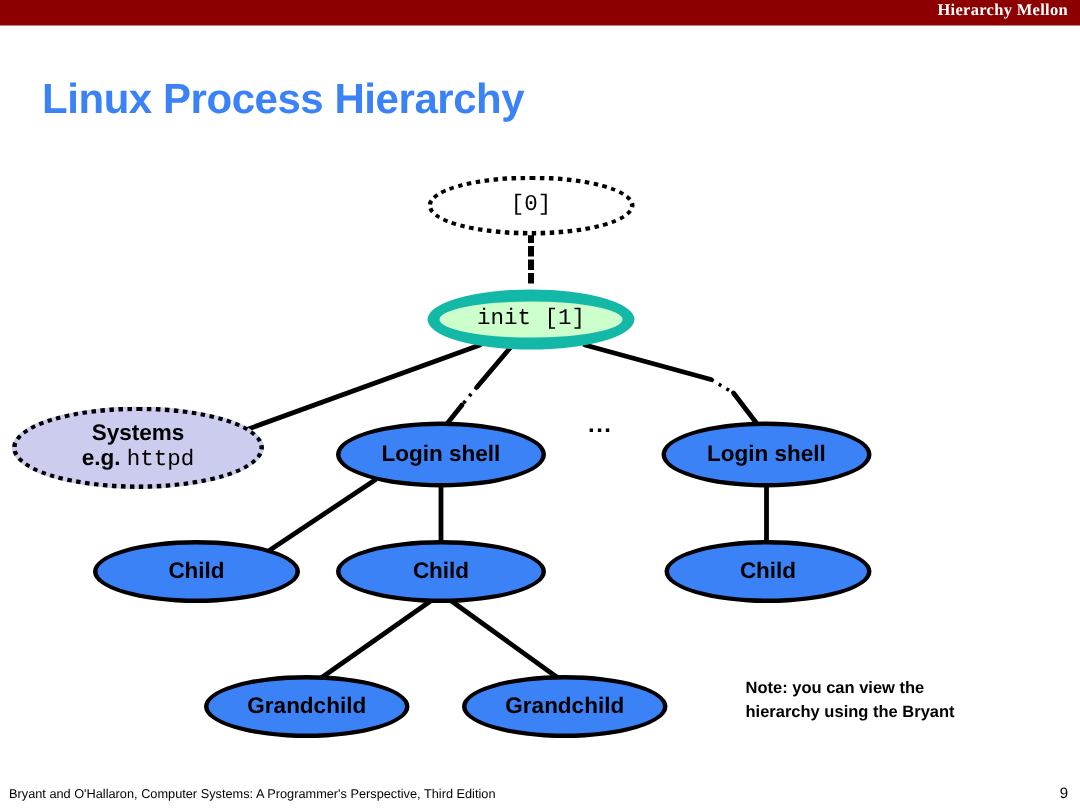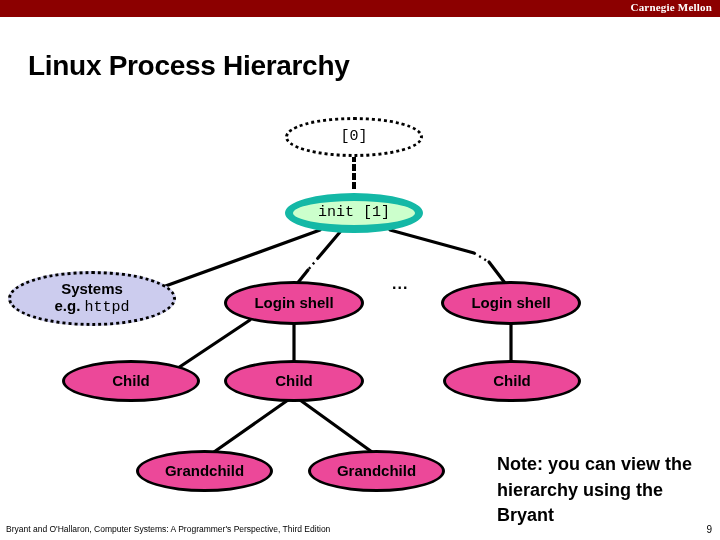--- a/index.html
+++ b/index.html
@@ -36,21 +36,21 @@
     white-space: nowrap;
   }
 
   
   .slide-title {
     position: absolute;
     left: 28px;
     top: 50px;
     font-size: 28px;
     font-weight: bold;
-    color: #000000;
+    color: #3b82f6;
     letter-spacing: -0.3px;
     white-space: nowrap;
   }
 
   
   .diagram {
     position: absolute;
     left: 0;
     top: 0;
     width: 720px;
@@ -93,21 +93,21 @@
   .node-daemon {
     border: 3px dotted #000000;
     border-radius: 50%;
     background: #ccccee;
     font-size: 15px;
     font-weight: bold;
   }
   .node-shell {
     border: 3px solid #000000;
     border-radius: 50%;
-    background: #ec4899;
+    background: #3b82f6;
     font-size: 15px;
     font-weight: bold;
   }
   .mono {
     font-family: "Liberation Mono", monospace;
     font-weight: normal;
     text-align: center;
   }
   .daemon-line2 {
     display: inline-block;
@@ -122,21 +122,21 @@
     letter-spacing: 1px;
     color: #000000;
   }
 
   
   .note {
     position: absolute;
     left: 497px;
     top: 452px;
     width: 205px;
-    font-size: 18px;
+    font-size: 11px;
     font-weight: bold;
     line-height: 1.42;
     color: #000000;
   }
 
   
   .footer-citation {
     position: absolute;
     left: 6px;
     bottom: 6px;
@@ -149,21 +149,21 @@
     right: 8px;
     bottom: 5px;
     font-size: 10px;
     color: #000000;
   }
 </style>
 </head>
 <body>
 
 <div class="header-bar">
-  <div class="header-brand">Carnegie Mellon</div>
+  <div class="header-brand">Hierarchy Mellon</div>
 </div>
 
 <div class="slide-title">Linux Process Hierarchy</div>
 
 <div class="diagram">
 
   <svg class="edge-layer" viewBox="0 0 720 540" width="720" height="540">
 
     <line x1="354" y1="157" x2="354" y2="193" stroke="#000000" stroke-width="4" stroke-dasharray="3 6" stroke-linecap="square"></line>
 

